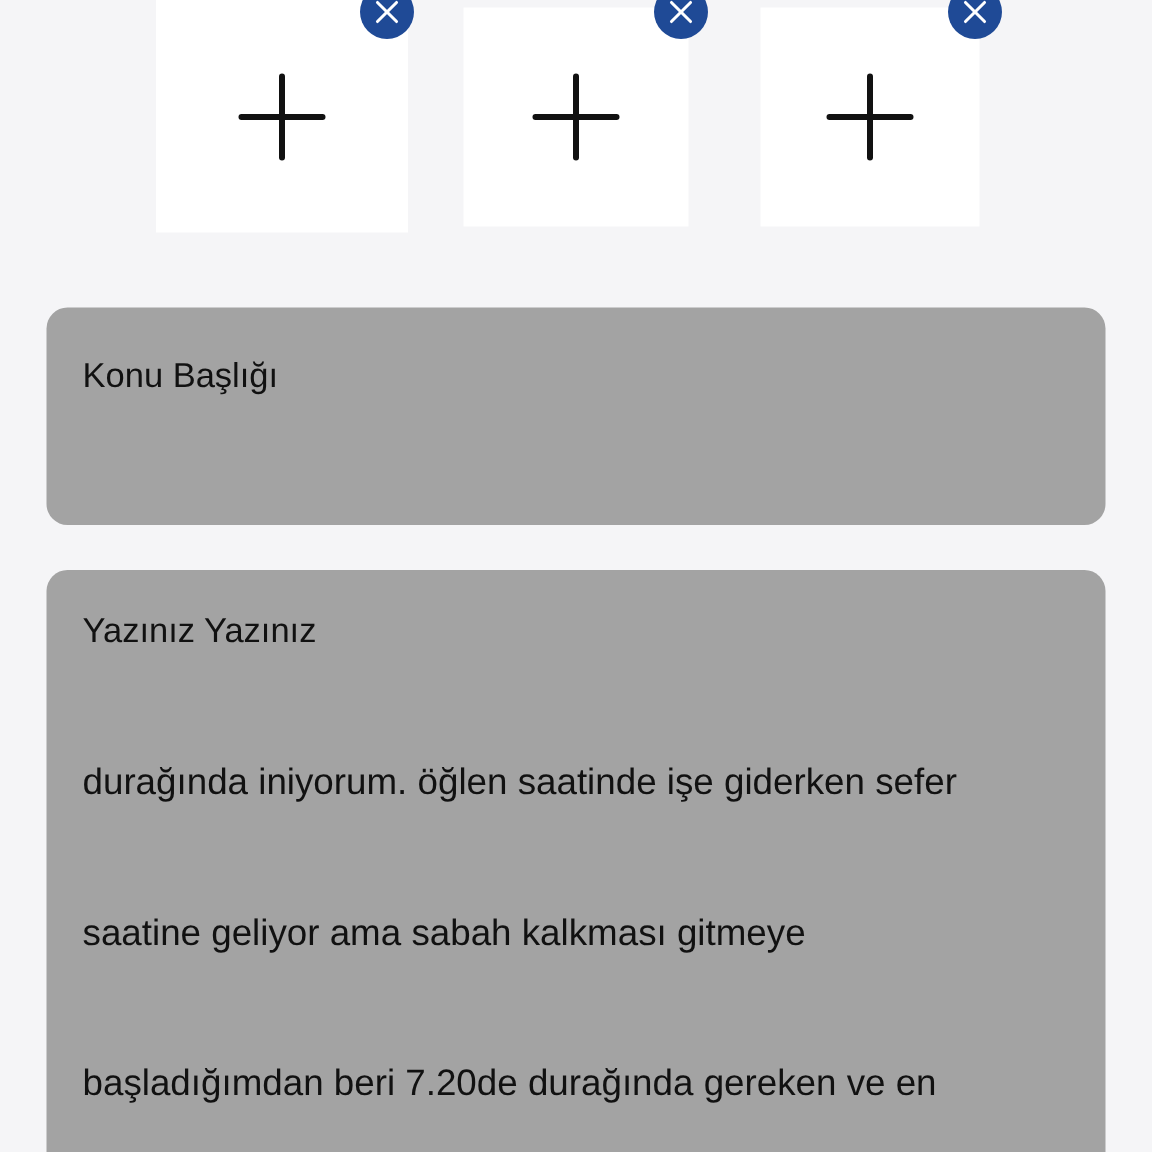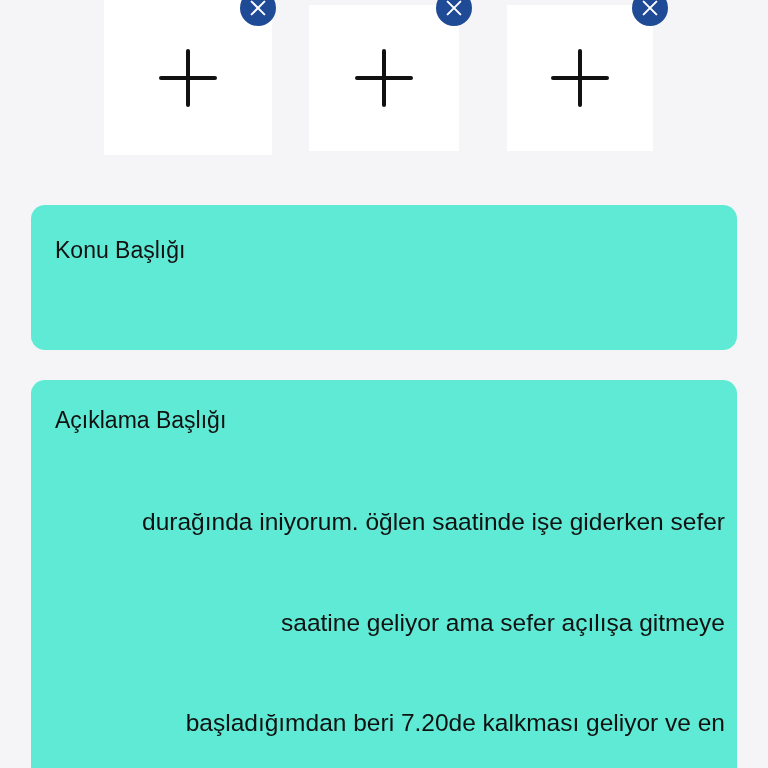--- a/index.html
+++ b/index.html
@@ -27,23 +27,22 @@
       background:#1f4a96;
     }
     .close-badge::before, .close-badge::after {
       content:""; position:absolute; left:8px; right:8px; top:17px; height:2px;
       background:#ffffff; border-radius:1px;
     }
     .close-badge::before { transform:rotate(45deg); }
     .close-badge::after { transform:rotate(-45deg); }
 
     .card {
-      position:absolute; left:31px; width:706px; background:#5eead4;
+      position:absolute; left:31px; width:706px; background:#a3a3a3;
       border-radius:14px;
-      text-align:right;
     }
     .card-title { position:absolute; left:24px; font-size:23px; color:#111; }
     .card-value { position:absolute; left:24px; font-size:23px; color:#111; }
     .desc-text {
       position:absolute; left:24px; top:58px; width:670px;
       font-size:24.5px; line-height:33.5px; color:#111;
       white-space:pre-wrap; margin:0;
     }
   </style>
 </head>
@@ -62,25 +61,25 @@
 <div class="tile" style="left:507px; top:5px; width:146px; height:146px;">
   <div class="plus"></div>
 </div>
 <div class="close-badge" style="left:632px; top:-10px;"></div>
 
 <div class="card" style="top:205px; height:145px;">
   <div class="card-title" style="top:32px;">Konu Başlığı</div>
 </div>
 
 <div class="card" style="top:380px; height:420px;">
-  <div class="card-title" style="top:27px;">Açıklama Başlığı</div>
+  <div class="card-title" style="top:27px;">Yazınız Yazınız</div>
   <div class="desc-text">
     <div>durağında iniyorum. öğlen saatinde işe giderken sefer</div>
-    <div>saatine geliyor ama sefer açılışa gitmeye</div>
-    <div>başladığımdan beri 7.20de kalkması geliyor ve en</div>
+    <div>saatine geliyor ama sabah kalkması gitmeye</div>
+    <div>başladığımdan beri 7.20de durağında gereken ve en</div>
     
     
     
     
     
     
     
   </div>
 </div>
 

